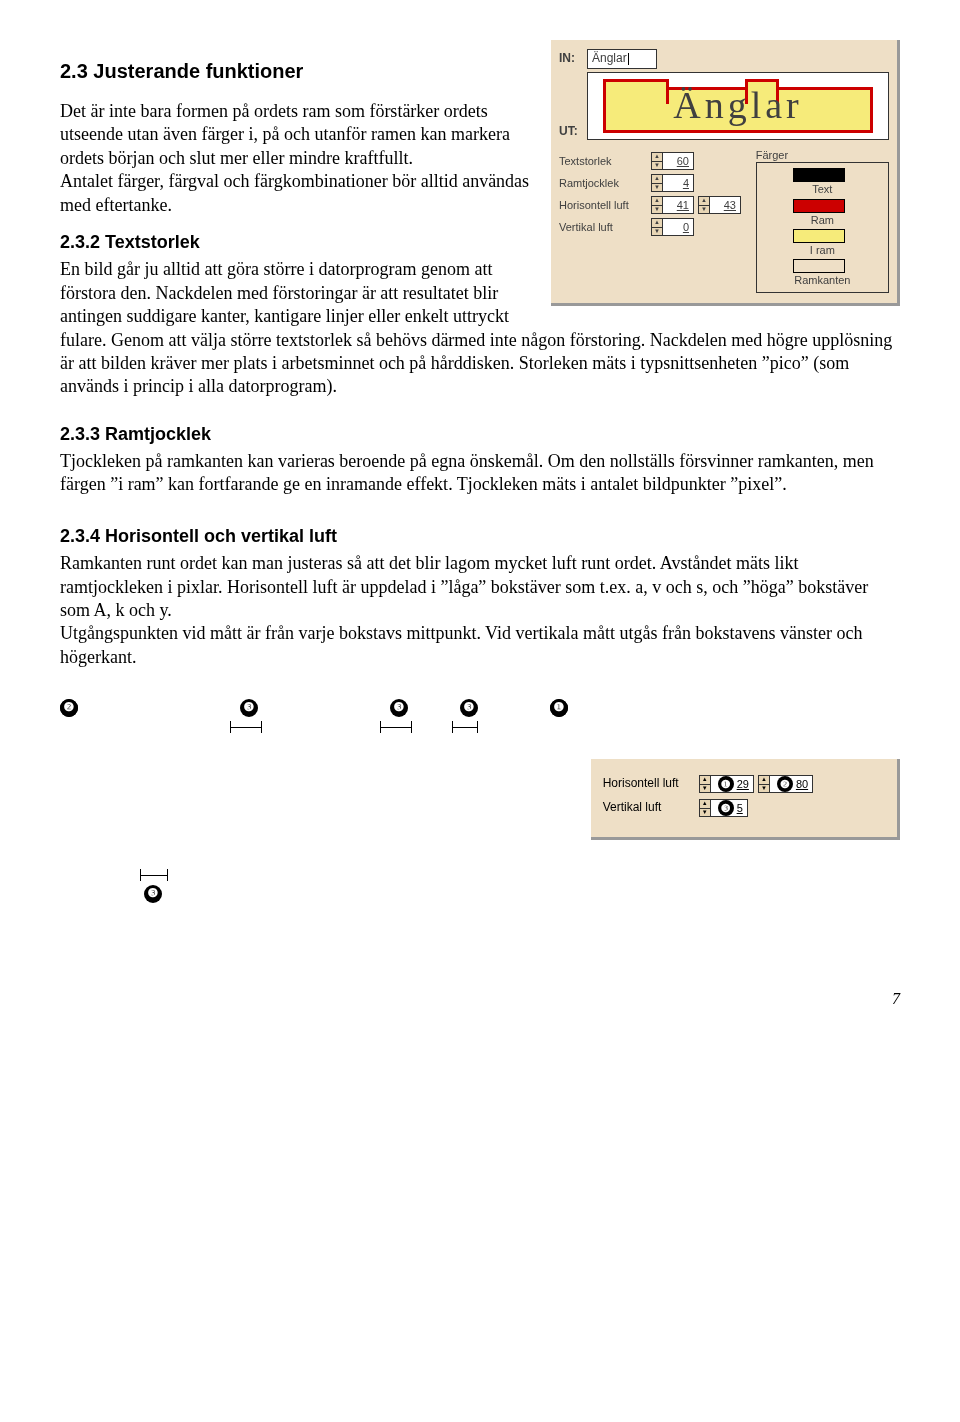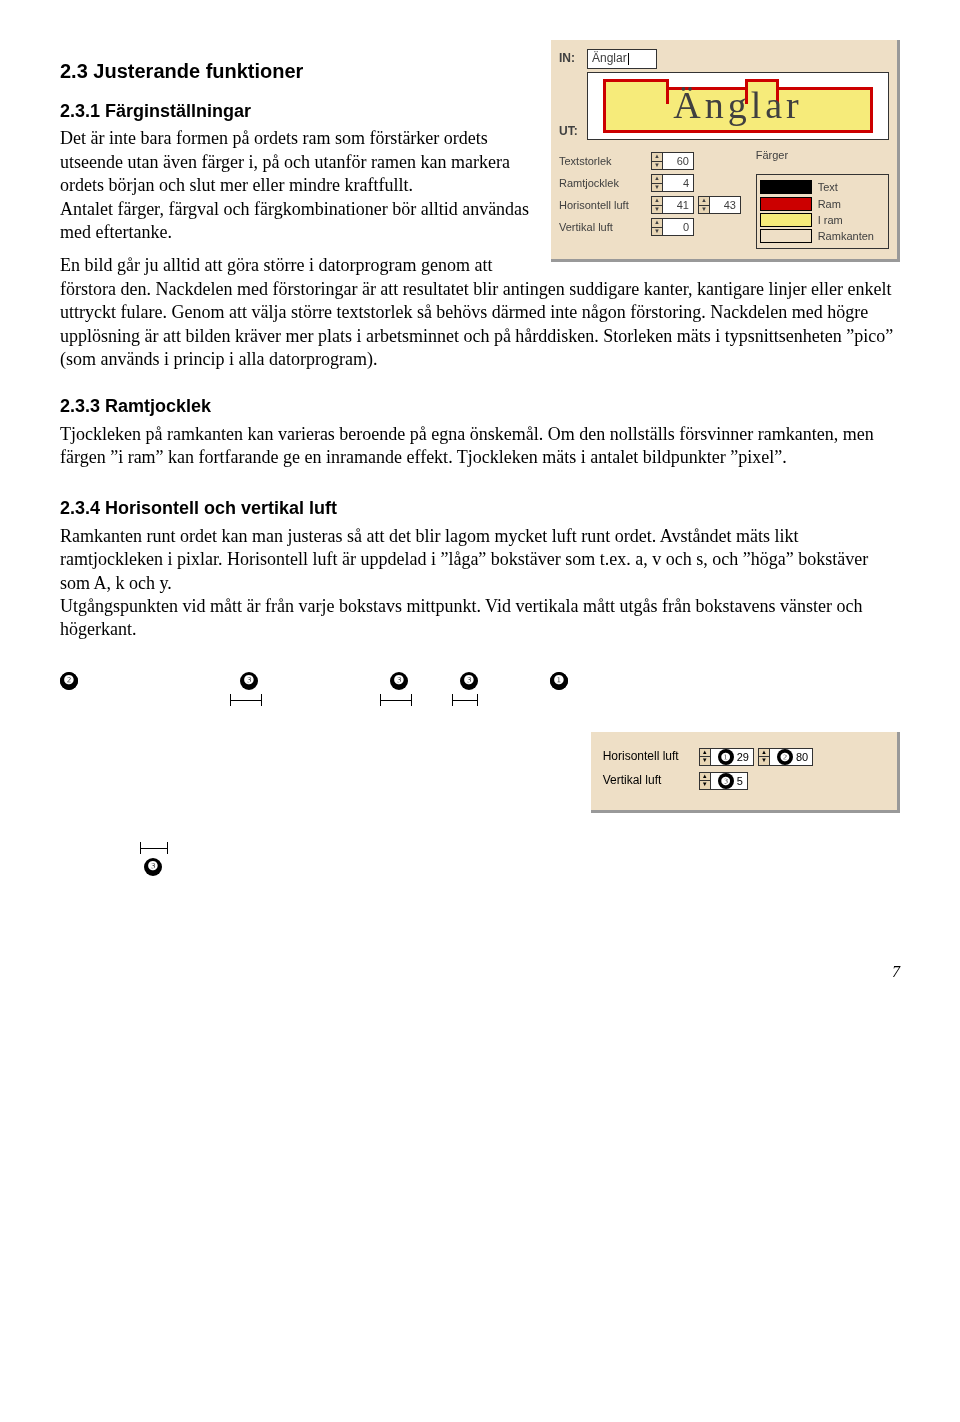--- a/index.html
+++ b/index.html
@@ -120,24 +120,24 @@
     font-size: 6px;
     line-height: 7px;
     text-align: center;
     background: #e8d6b5;
   }
   .spinner .btns div:first-child { border-bottom: 1px solid #333; }
   .spinner .val {
     min-width: 22px;
     padding: 0 4px;
     font-size: 11px;
-    display: flex; align-items: center; justify-content: flex-end;
+    display: flex; align-items: center; justify-content: flex-end; text-decoration: underline;
   }
   .color-box-wrap { border: 1px solid #333; padding: 3px; }
-  .color-row { display: flex; align-items: center; margin: 2px 0; }
+  .color-row { display: flex; align-items: center; margin: 2px 0; flex-direction: column; }
   .swatch {
     width: 50px; height: 12px; border: 1px solid #000; margin-right: 6px;
   }
   .sw-black{ background:#000; } .sw-red{ background:#cc0000; }
   .sw-yellow{ background:#f6eb7a; } .sw-peach{ background:#eedfc6; }
   .color-lbl { font-size: 11px; }
 
   .diagram-area { margin-top: 30px; display: flex; align-items: flex-start; }
   .gaffel-region { position: relative; width: 500px; height: 200px; }
   .badge {
@@ -254,21 +254,21 @@
           <span class="spinner">
               <span class="btns">
                 <div>▲</div>
                 <div>▼</div>
               </span>
               <span class="val">0</span>
             </span>
         </div>
       </div>
       <div class="sp-right">
-        <div style="font-size:11px;margin-bottom:12px">Färger</div>
+        <div style="font-size:11px;margin-bottom:0">Färger</div>
         <div class="color-box-wrap">
           <div class="color-row">
               <span class="swatch sw-black"></span>
               <span class="color-lbl">Text</span>
             </div>
           <div class="color-row">
               <span class="swatch sw-red"></span>
               <span class="color-lbl">Ram</span>
             </div>
           <div class="color-row">
@@ -279,24 +279,24 @@
               <span class="swatch sw-peach"></span>
               <span class="color-lbl">Ramkanten</span>
             </div>
         </div>
       </div>
     </div>
   </div>
 
   <h2>2.3  Justerande funktioner</h2>
 
-  <h3>2.3.1  Färginställningar</h3>
   <p style="white-space:pre-line">Det är inte bara formen på ordets ram som förstärker ordets utseende utan även färger i, på och utanför ramen kan markera ordets början och slut mer eller mindre kraftfullt.
 Antalet färger, färgval och färgkombinationer bör alltid användas med eftertanke.</p>
 
+  <h3>2.3.2  Textstorlek</h3>
   <p>En bild går ju alltid att göra större i datorprogram genom att förstora den. Nackdelen med förstoringar är att resultatet blir antingen suddigare kanter, kantigare linjer eller enkelt uttryckt fulare. Genom att välja större textstorlek så behövs därmed inte någon förstoring. Nackdelen med högre upplösning är att bilden kräver mer plats i arbetsminnet och på hårddisken. Storleken mäts i typsnittsenheten ”pico” (som används i princip i alla datorprogram).</p>
 </div>
 
 <h3>2.3.3  Ramtjocklek</h3>
 <p>Tjockleken på ramkanten kan varieras beroende på egna önskemål. Om den nollställs försvinner ramkanten, men färgen ”i ram” kan fortfarande ge en inramande effekt. Tjockleken mäts i antalet bildpunkter ”pixel”.</p>
 
 <h3 style="margin-top:28px">2.3.4  Horisontell och vertikal luft</h3>
 <p style="white-space:pre-line">Ramkanten runt ordet kan man justeras så att det blir lagom mycket luft runt ordet. Avståndet mäts likt ramtjockleken i pixlar. Horisontell luft är uppdelad i ”låga” bokstäver som t.ex.  a, v och s, och ”höga” bokstäver som A, k och y.
 Utgångspunkten vid mått är från varje bokstavs mittpunkt. Vid vertikala mått utgås från bokstavens vänster och högerkant.</p>
 

